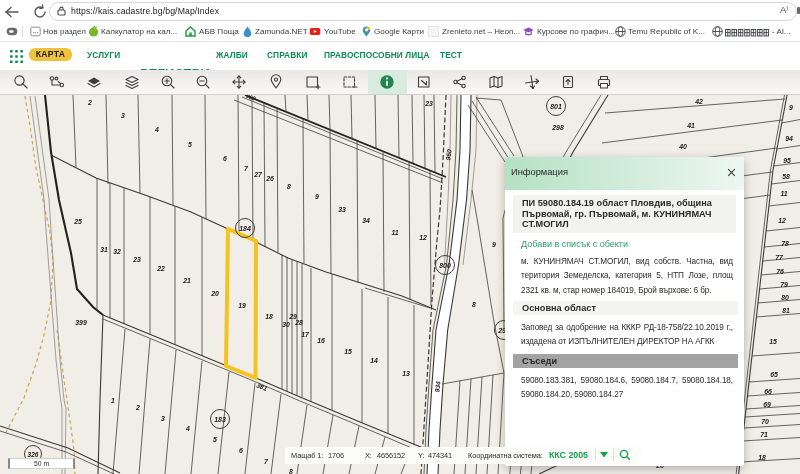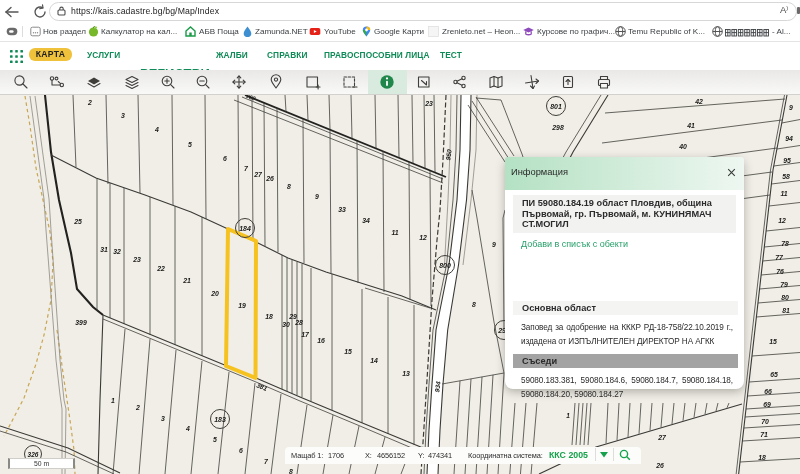--- a/index.html
+++ b/index.html
@@ -461,28 +461,29 @@
         <line x1="0" y1="2.5" x2="0" y2="-2.5" stroke="#3f3e3b" stroke-width="1.1" fill="none" stroke-linecap="round" stroke-linejoin="round"></line>
         <polyline points="-2,-0.5 0,-2.5 2,-0.5" stroke="#3f3e3b" stroke-width="1.1" fill="none" stroke-linecap="round" stroke-linejoin="round"></polyline>
       </g>
       <g transform="translate(604,12)">
         <rect x="-5.5" y="-2.5" width="11" height="6" rx="1" stroke="#3f3e3b" stroke-width="1.1" fill="none" stroke-linecap="round" stroke-linejoin="round"></rect>
         <polyline points="-3.5,-2.5 -3.5,-5.5 3.5,-5.5 3.5,-2.5" stroke="#3f3e3b" stroke-width="1.1" fill="none" stroke-linecap="round" stroke-linejoin="round"></polyline>
         <rect x="-3.5" y="1.5" width="7" height="4.5" fill="#f6f6f5" stroke="#3f3e3b" stroke-width="1.1" stroke-linecap="round" stroke-linejoin="round"></rect>
       </g>
     </svg>
 
-<div class="abs" style="left:505px;top:157px;width:239px;height:232px;background:#fff;border-radius:8px;box-shadow:0 3px 10px rgba(60,60,50,0.35)">
+<div class="abs" style="left:505px;top:157px;width:239px;height:309px;background:#fff;border-radius:2px;box-shadow:0 3px 10px rgba(60,60,50,0.35)">
   <div style="position:absolute;left:0;top:0;width:239px;height:33px;background:linear-gradient(90deg,#b4e1c3,#eef7f1);border-radius:3px 3px 0 0"></div>
   <div style="position:absolute;left:6px;top:10px;font-size:9.3px;color:#2a2a2a">Информация</div>
   <svg style="position:absolute;right:8px;top:11px" width="9" height="9" viewBox="0 0 9 9">
         <path d="M1.2,1.2 L7.8,7.8 M7.8,1.2 L1.2,7.8" stroke="#3a3a3a" stroke-width="1.1"></path>
       </svg>
   <div style="position:absolute;left:8px;top:38px;width:205px;background:#f2f3f1;padding:3px 9px;font-size:9.2px;font-weight:bold;color:#2b2b2b;line-height:10.6px">ПИ 59080.184.19 област Пловдив, община Първомай, гр. Първомай, м. КУНИНЯМАЧ СТ.МОГИЛ</div>
   <div style="position:absolute;left:16px;top:82px;font-size:9px;color:#27a06a">Добави в списък с обекти</div>
+  <div style="position:absolute;left:16px;top:98px;width:212px;font-size:8.2px;letter-spacing:-0.1px;color:#2b2b2b;line-height:14.4px;text-align:justify">м. КУНИНЯМАЧ СТ.МОГИЛ, вид собств. Частна, вид територия Земеделска, категория 5, НТП Лозе, площ 2321&nbsp;кв.&nbsp;м, стар номер 184019, Брой върхове: 6&nbsp;бр.</div>
   <div style="position:absolute;left:8px;top:144px;width:207px;background:#f4f4f3;padding:2px 9px;font-size:9.2px;font-weight:bold;color:#2b2b2b">Основна област</div>
   <div style="position:absolute;left:16px;top:164px;width:212px;font-size:8.2px;letter-spacing:-0.1px;color:#2b2b2b;line-height:14.4px;text-align:justify">Заповед за одобрение на КККР РД-18-758/22.10.2019&nbsp;г., издадена от ИЗПЪЛНИТЕЛЕН ДИРЕКТОР НА АГКК</div>
   <div style="position:absolute;left:8px;top:197px;width:207px;background:#a3a3a3;padding:2px 9px;font-size:9.2px;font-weight:bold;color:#2b2b2b">Съседи</div>
   <div style="position:absolute;left:16px;top:217px;width:212px;font-size:8.2px;letter-spacing:-0.1px;color:#2b2b2b;line-height:14.4px;text-align:justify">59080.183.381, 59080.184.6, 59080.184.7, 59080.184.18, 59080.184.20, 59080.184.27</div>
 </div>
 
 <div class="abs" style="left:285px;top:447px;width:356px;height:17px;background:#fcfcfb;border-radius:4px 4px 0 0;font-size:7.4px;letter-spacing:-0.1px;color:#2b2b2b">
   <span style="position:absolute;left:6px;top:4px">Мащаб 1:</span>
   <span style="position:absolute;left:43px;top:4px">1706</span>
   <span style="position:absolute;left:80px;top:4px">X:</span>

